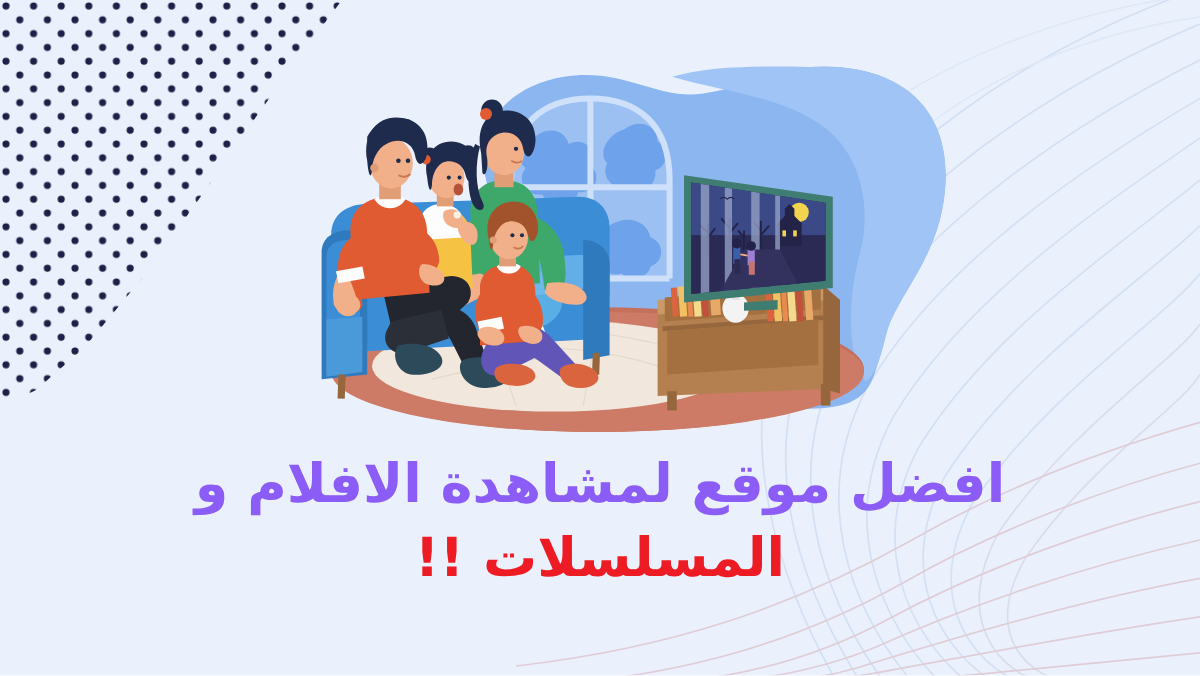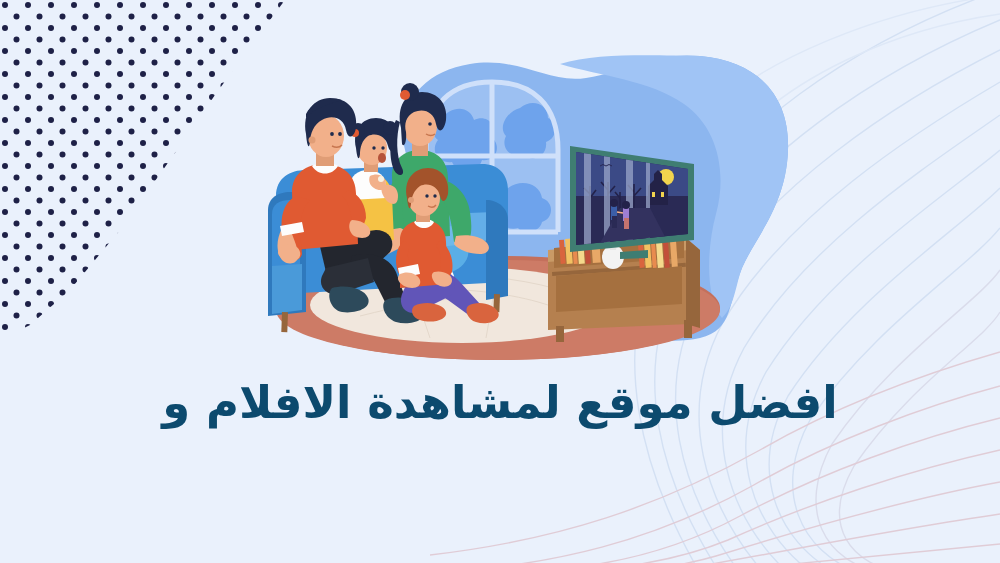--- a/index.html
+++ b/index.html
@@ -446,16 +446,17 @@
       <circle cx="411" cy="200" r="3" fill="#e09d76"></circle>
 
       <circle cx="435" cy="196" r="1.7" fill="#1f2b4d"></circle>
       <circle cx="427" cy="196" r="1.7" fill="#1f2b4d"></circle>
       <path d="M428,206 q5,3 8,-1" stroke="#c7764f" stroke-width="1.4" fill="none"></path>
     </g>
 
   </svg>
 
   <div id="headline">
-    <span class="headline-line" style="color: #0c4a6e;">افضل موقع لمشاهدة الافلام و</span>
+    <span class="headline-line" style="color: #8b5cf6;">افضل موقع لمشاهدة الافلام و</span>
+    <span class="headline-line" style="color: rgb(237, 28, 36);">المسلسلات !!</span>
   </div>
 
 </div>
 
 </body></html>

